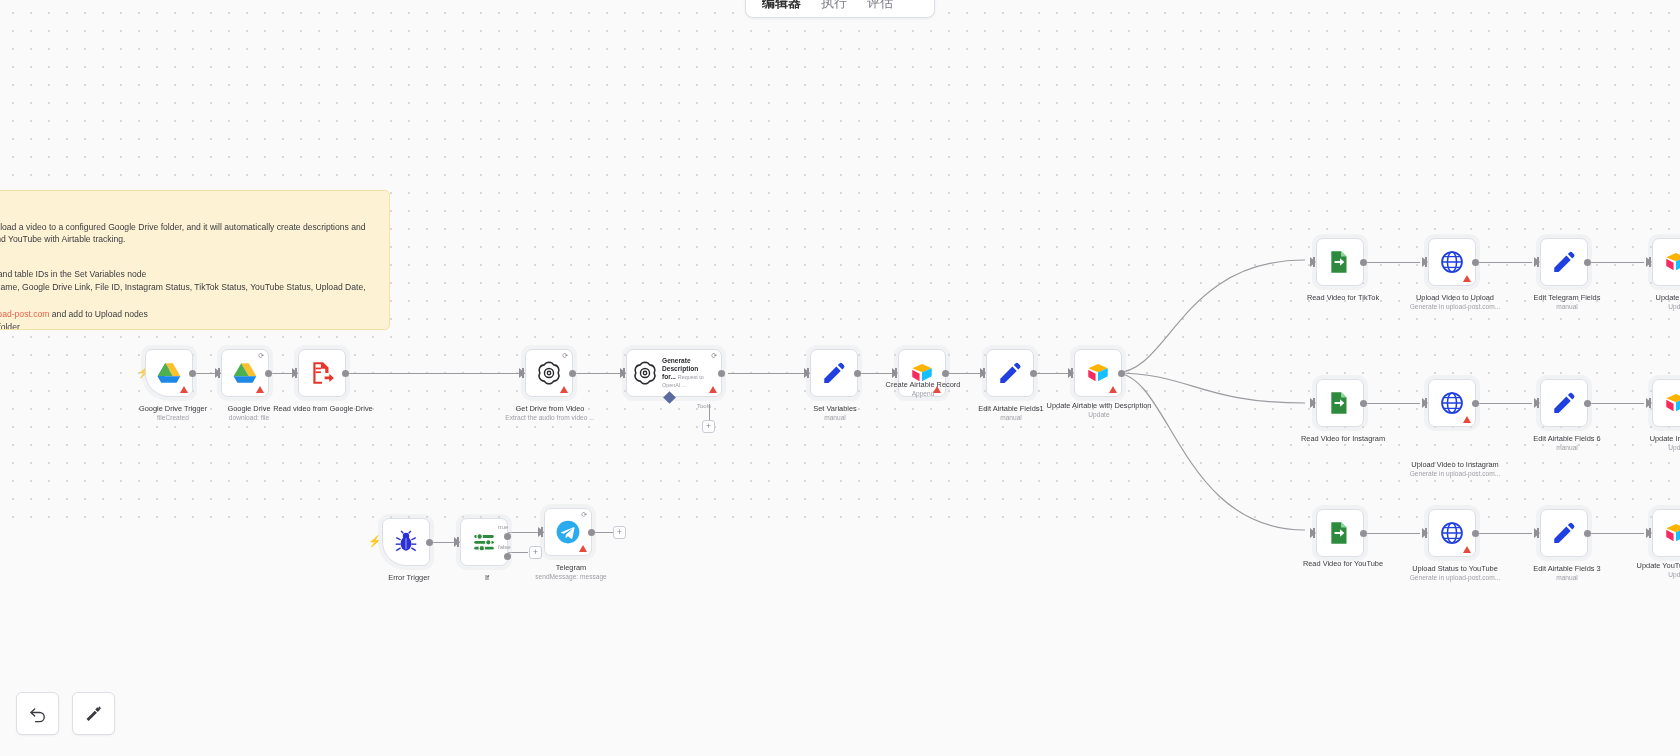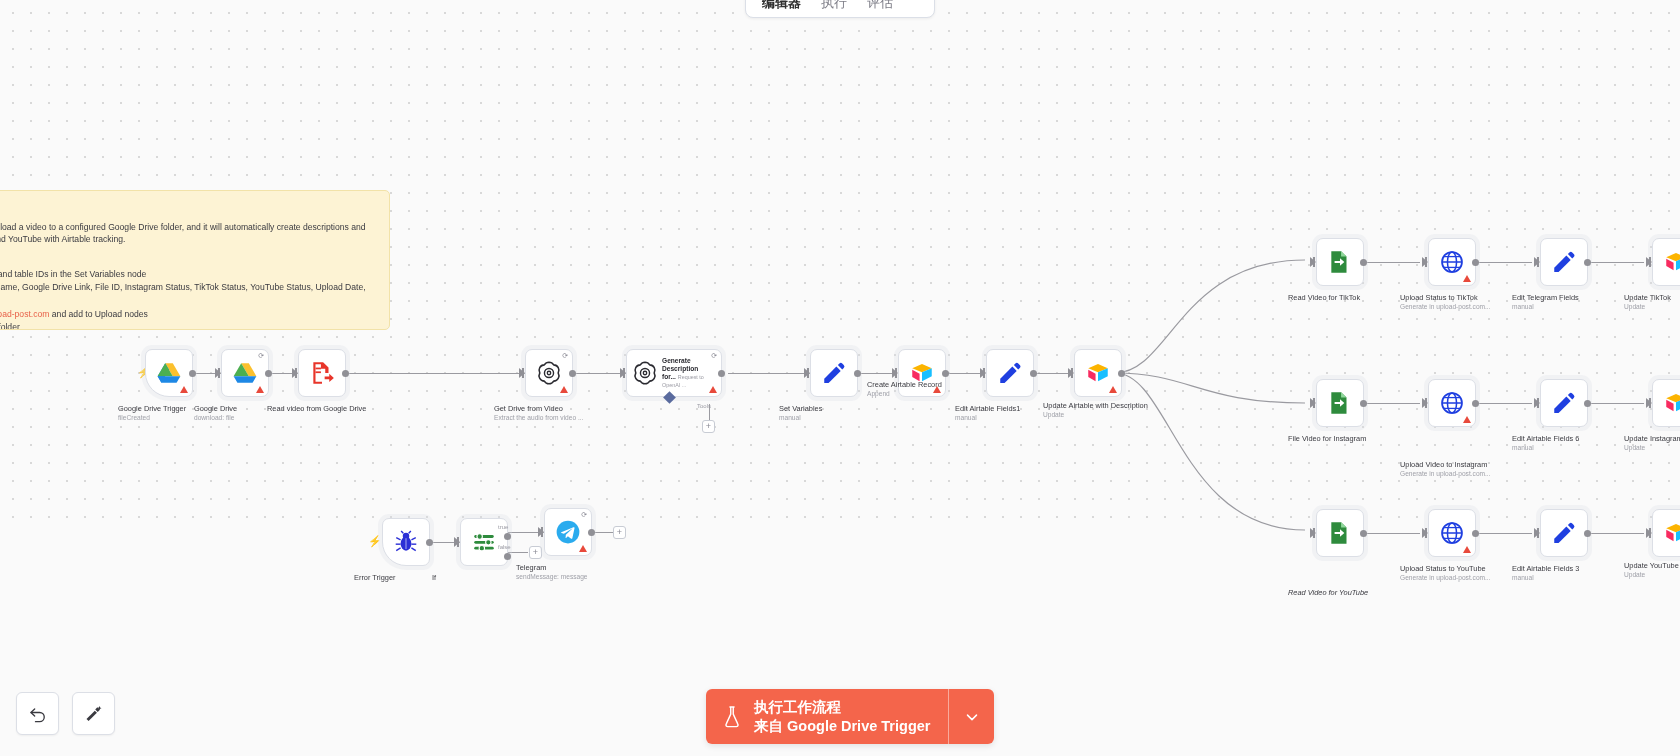--- a/index.html
+++ b/index.html
@@ -82,21 +82,21 @@
     border-left: 4px solid transparent;
     border-right: 4px solid transparent;
     border-bottom: 7px solid #e8493b;
   }
   .refresh {
     position: absolute; right: 4px; top: 2px;
     font-size: 7px; color: #8a8a94;
   }
   .lbl {
     position: absolute;
-    text-align: left;
+    text-align: center;
     font-size: 7.4px; color: #3a3a40;
     line-height: 1.25;
     width: 110px;
     font-weight: 400;
   }
   .lbl .s { display: block; font-size: 6.6px; color: #9fa0a8; margin-top: 1px; }
 
   
   .port-out {
     position: absolute; width: 7px; height: 7px; border-radius: 50%;
@@ -372,21 +372,21 @@
       <ellipse cx="12" cy="12" rx="4.2" ry="9.2" fill="none" stroke="#1f3fe0" stroke-width="1.4"></ellipse>
       <line x1="2.8" y1="12" x2="21.2" y2="12" stroke="#1f3fe0" stroke-width="1.4"></line>
       <line x1="4.2" y1="7" x2="19.8" y2="7" stroke="#1f3fe0" stroke-width="1.2"></line>
       <line x1="4.2" y1="17" x2="19.8" y2="17" stroke="#1f3fe0" stroke-width="1.2"></line>
     </svg>
     <div class="warn"></div>
     <div class="port-in"></div>
     <div class="port-out"></div>
   </div>
   <div class="lbl" style="left:1400px;top:293px;">
-    <span>Upload Status to TikTok</span>
+    <span>Upload Video to Upload</span>
     <span class="s">Generate in upload-post.com...</span>
   </div>
 
   <div class="node" style="left:1540px;top:238px;">
     <svg class="ico" viewBox="0 0 24 24">
       <path d="M3 17.3 14.2 6.1l4 4L7 21.3H3z" fill="#1f3fe0"></path>
       <path d="M15.6 4.7 17 3.3a1.8 1.8 0 0 1 2.6 0l1.4 1.4a1.8 1.8 0 0 1 0 2.6l-1.4 1.4z" fill="#1f3fe0"></path>
     </svg>
     <div class="port-in"></div>
     <div class="port-out"></div>
@@ -412,21 +412,21 @@
   <div class="node" style="left:1316px;top:379px;">
     <svg class="ico" viewBox="0 0 24 24">
       <path d="M4 2h9l5 5v15H4z" fill="#2e8b3d"></path>
       <path d="M13 2l5 5h-5z" fill="#8fd79b"></path>
       <path d="M7 11h5V8.5l4 3.5-4 3.5V13H7z" fill="#fff"></path>
     </svg>
     <div class="port-in"></div>
     <div class="port-out"></div>
   </div>
   <div class="lbl" style="left:1288px;top:434px;">
-    <span>File Video for Instagram</span>
+    <span>Read Video for Instagram</span>
   </div>
 
   <div class="node" style="left:1428px;top:379px;">
     <svg class="ico" viewBox="0 0 24 24">
       <circle cx="12" cy="12" r="9.2" fill="none" stroke="#1f3fe0" stroke-width="1.6"></circle>
       <ellipse cx="12" cy="12" rx="4.2" ry="9.2" fill="none" stroke="#1f3fe0" stroke-width="1.4"></ellipse>
       <line x1="2.8" y1="12" x2="21.2" y2="12" stroke="#1f3fe0" stroke-width="1.4"></line>
       <line x1="4.2" y1="7" x2="19.8" y2="7" stroke="#1f3fe0" stroke-width="1.2"></line>
       <line x1="4.2" y1="17" x2="19.8" y2="17" stroke="#1f3fe0" stroke-width="1.2"></line>
     </svg>
@@ -467,21 +467,21 @@
 
   <div class="node" style="left:1316px;top:509px;">
     <svg class="ico" viewBox="0 0 24 24">
       <path d="M4 2h9l5 5v15H4z" fill="#2e8b3d"></path>
       <path d="M13 2l5 5h-5z" fill="#8fd79b"></path>
       <path d="M7 11h5V8.5l4 3.5-4 3.5V13H7z" fill="#fff"></path>
     </svg>
     <div class="port-in"></div>
     <div class="port-out"></div>
   </div>
-  <div class="lbl" style="left:1288px;top:588px;font-style:italic;">
+  <div class="lbl" style="left:1288px;top:559px;">
     <span>Read Video for YouTube</span>
   </div>
 
   <div class="node" style="left:1428px;top:509px;">
     <svg class="ico" viewBox="0 0 24 24">
       <circle cx="12" cy="12" r="9.2" fill="none" stroke="#1f3fe0" stroke-width="1.6"></circle>
       <ellipse cx="12" cy="12" rx="4.2" ry="9.2" fill="none" stroke="#1f3fe0" stroke-width="1.4"></ellipse>
       <line x1="2.8" y1="12" x2="21.2" y2="12" stroke="#1f3fe0" stroke-width="1.4"></line>
       <line x1="4.2" y1="7" x2="19.8" y2="7" stroke="#1f3fe0" stroke-width="1.2"></line>
       <line x1="4.2" y1="17" x2="19.8" y2="17" stroke="#1f3fe0" stroke-width="1.2"></line>
@@ -586,30 +586,14 @@
     </svg>
   </div>
   <div class="ctrl" style="left:72px;top:692px;">
     <svg width="20" height="20" viewBox="0 0 24 24">
       <path d="M4 20 14 10l2.5 2.5L6.5 22.5z" fill="#3a3a40" transform="translate(-1,-2)"></path>
       <path d="M14.5 8.5 17 6l3 3-2.5 2.5z" fill="#3a3a40" transform="translate(-1,-2)"></path>
       <path d="M18.5 2.5l.8 1.7 1.7.8-1.7.8-.8 1.7-.8-1.7-1.7-.8 1.7-.8z" fill="#3a3a40"></path>
     </svg>
   </div>
 
-  <div id="exec-wrap">
-    <div id="exec-main">
-      <svg width="20" height="24" viewBox="0 0 24 28">
-        <path d="M9.5 2h5M10.5 2v8.5L5 22.5a2 2 0 0 0 1.8 3h10.4a2 2 0 0 0 1.8-3l-5.5-12V2" fill="none" stroke="#fff" stroke-width="1.7" stroke-linecap="round" stroke-linejoin="round"></path>
-      </svg>
-      <div class="txt">
-        <div class="l1">执行工作流程</div>
-        <div class="l2">来自 Google Drive Trigger</div>
-      </div>
-    </div>
-    <div id="exec-arrow">
-      <svg width="18" height="18" viewBox="0 0 24 24">
-        <path d="M6 9.5 12 15.5 18 9.5" fill="none" stroke="#fff" stroke-width="2" stroke-linecap="round" stroke-linejoin="round"></path>
-      </svg>
-    </div>
-  </div>
 
 </div>
 
 </body></html>

